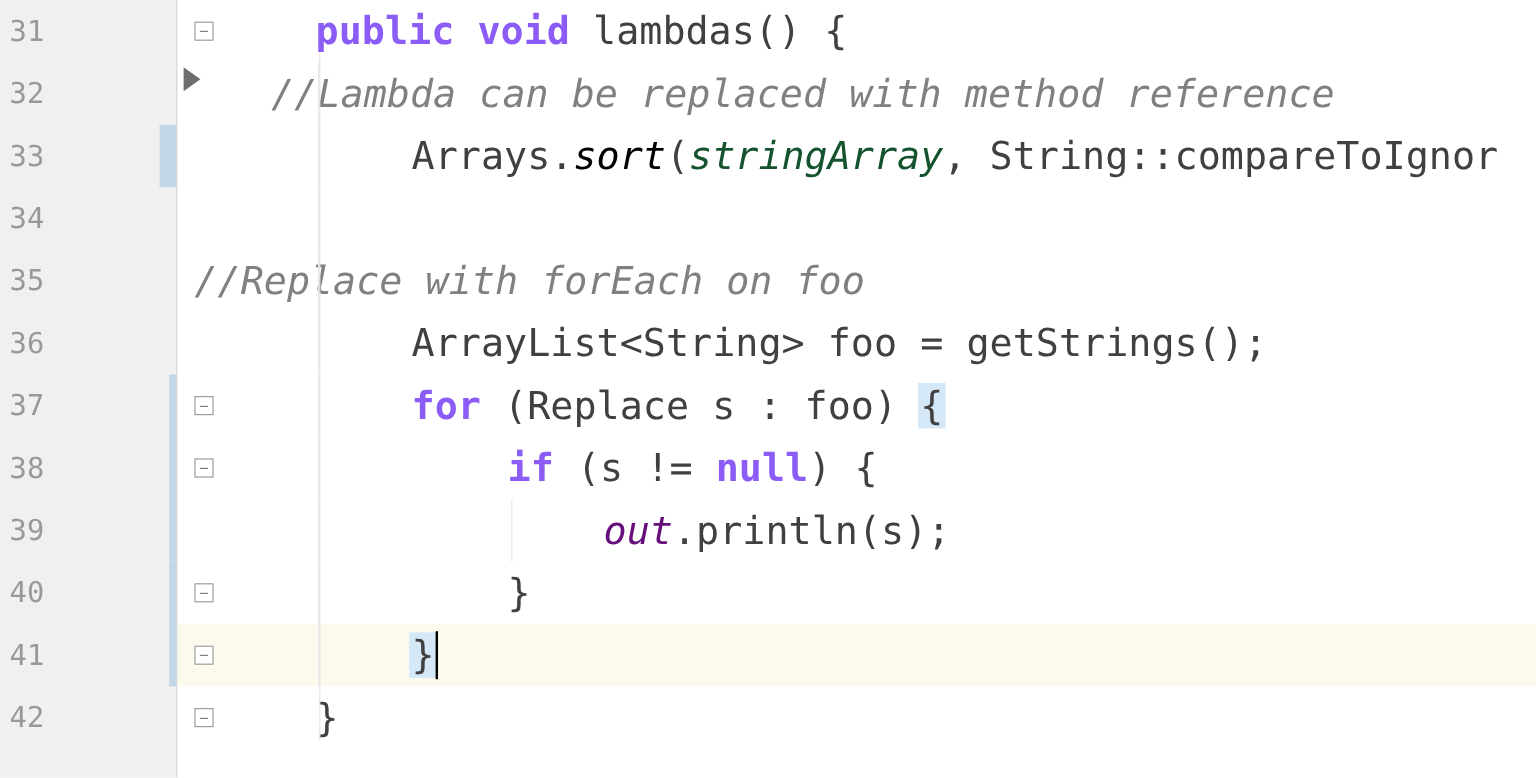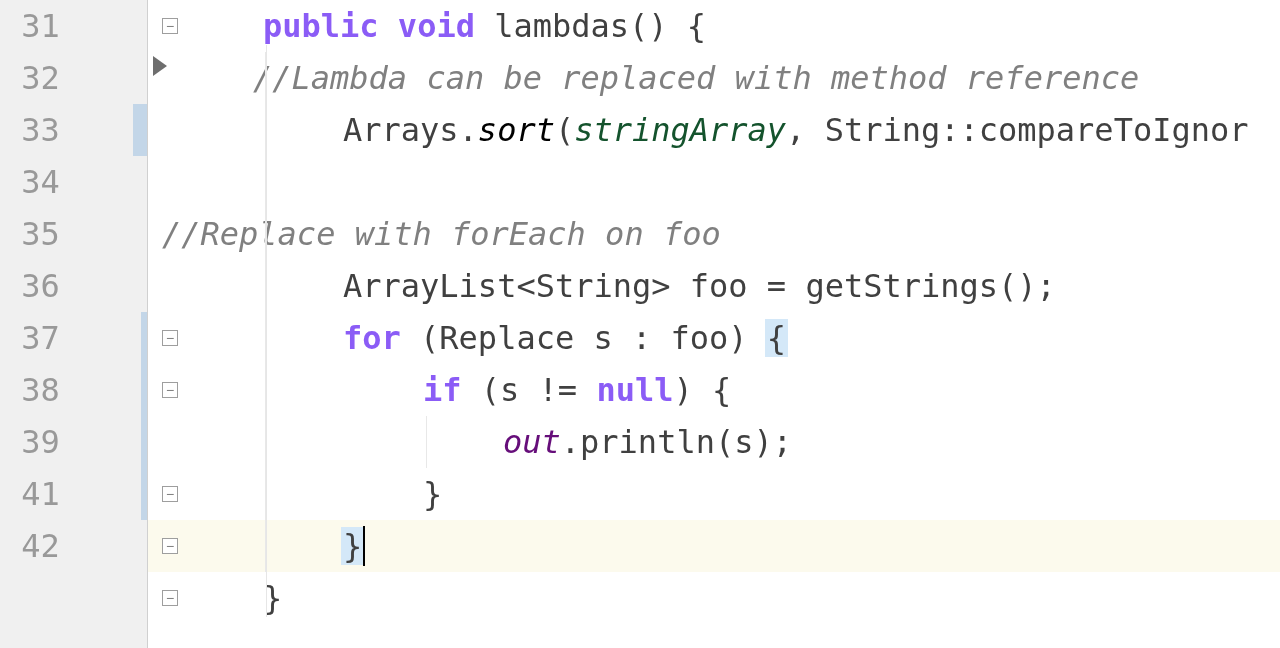--- a/index.html
+++ b/index.html
@@ -30,22 +30,22 @@
     }
     .line-row-gutter {
       height: 52px;
       display: flex;
       align-items: center;
       position: relative;
     }
     .line-number {
       color: #999999;
       width: 65px;
-      text-align: center;
-      font-size: 32px;
+      text-align: left;
+      font-size: 24px;
       padding-right: 0;
       margin-left: 8px;
     }
     .gutter-annotation-area {
       flex: 1;
       height: 100%;
       position: relative;
     }
     .change-marker {
       position: absolute;
@@ -177,35 +177,41 @@
             <div class="change-marker-thin"></div>
           </div>
         </div>
         <div class="line-row-gutter">
           <div class="line-number">39</div>
           <div class="gutter-annotation-area">
             <div class="change-marker-thin"></div>
           </div>
         </div>
         <div class="line-row-gutter">
+          <div class="line-number">40</div>
+          <div class="gutter-annotation-area">
+            <div class="change-marker-thin"></div>
+          </div>
+        </div>
+        <div class="line-row-gutter">
           <div class="line-number">41</div>
           <div class="gutter-annotation-area">
             <div class="change-marker-thin"></div>
           </div>
         </div>
         <div class="line-row-gutter">
           <div class="line-number">42</div>
           <div class="gutter-annotation-area"></div>
         </div>
       </div>
   </div>
   <div class="code-area" style="position: relative;">
     <div id="code-lines">
         <div class="code-line" style="padding-left: 115px;"><span></span><span class="kw">public</span><span class="default"> </span><span class="kw">void</span><span class="default"> </span><span class="default">lambdas() {</span></div>
-        <div class="code-line" style="padding-left: 105px;"><div class="indent-line" style="left: 117px;"></div><span></span><span class="comment">//Lambda can be replaced with method reference</span></div>
+        <div class="code-line" style="padding-left: 78px;"><div class="indent-line" style="left: 117px;"></div><span></span><span class="comment">//Lambda can be replaced with method reference</span></div>
         <div class="code-line" style="padding-left: 195px;"><div class="indent-line" style="left: 117px;"></div><span></span><span class="default">Arrays.</span><span class="method">sort</span><span class="default">(</span><span class="field">stringArray</span><span class="default">, String::compareToIgnor</span></div>
         <div class="code-line" style="padding-left: 195px;"><div class="indent-line" style="left: 117px;"></div><span></span></div>
         <div class="code-line" style=""><div class="indent-line" style="left: 117px;"></div><span></span><span class="comment">//Replace with forEach on foo</span></div>
         <div class="code-line" style="padding-left: 195px;"><div class="indent-line" style="left: 117px;"></div><span></span><span class="default">ArrayList&lt;String&gt; foo = getStrings();</span></div>
         <div class="code-line" style="padding-left: 195px;"><div class="indent-line" style="left: 117px;"></div><span></span><span class="kw">for</span><span class="default"> (Replace s : foo) </span><span class="default bracket-highlight">{</span></div>
         <div class="code-line" style="padding-left: 275px;"><div class="indent-line" style="left: 117px;"></div><span></span><span class="kw">if</span><span class="default"> (s != </span><span class="kw">null</span><span class="default">) {</span></div>
         <div class="code-line" style="padding-left: 355px;"><div class="indent-line" style="left: 117px;"></div><div class="indent-line" style="left: 278px;"></div><span></span><span class="static-field">out</span><span class="default">.println(s);</span></div>
         <div class="code-line" style="padding-left: 275px;"><div class="indent-line" style="left: 117px;"></div><span></span><span class="default">}</span></div>
         <div class="code-line current-line" style="padding-left: 195px;"><div class="indent-line" style="left: 117px;"></div><span></span><span class="default bracket-highlight">}</span><div class="cursor" style="left: 215px;"></div></div>
         <div class="code-line" style="padding-left: 115px;"><span></span><span class="default">}</span></div>

